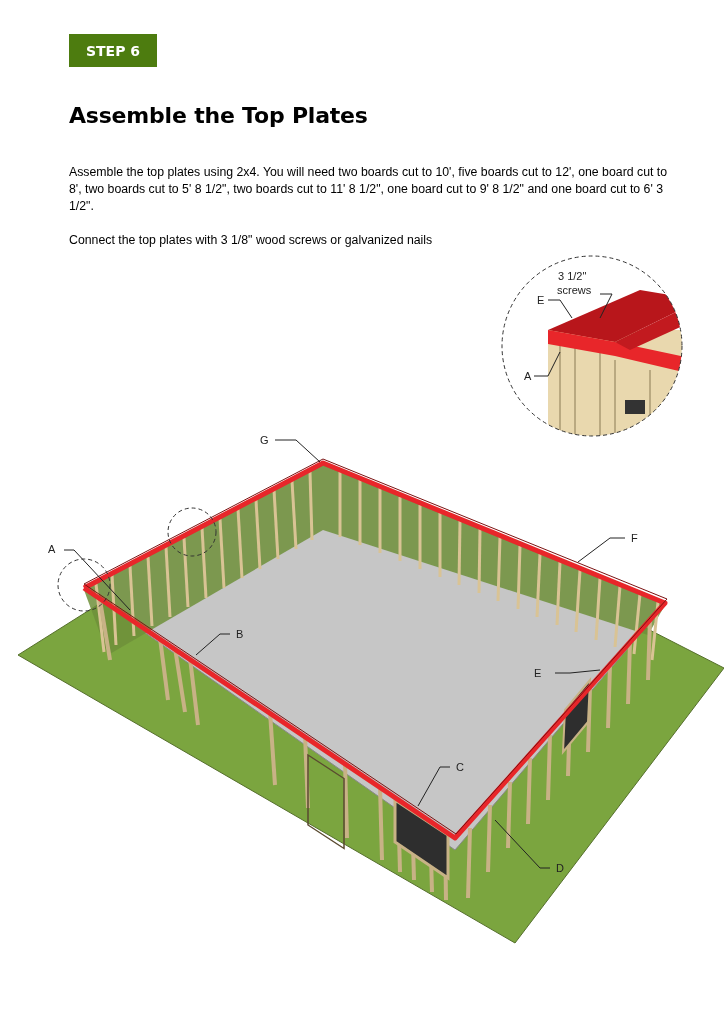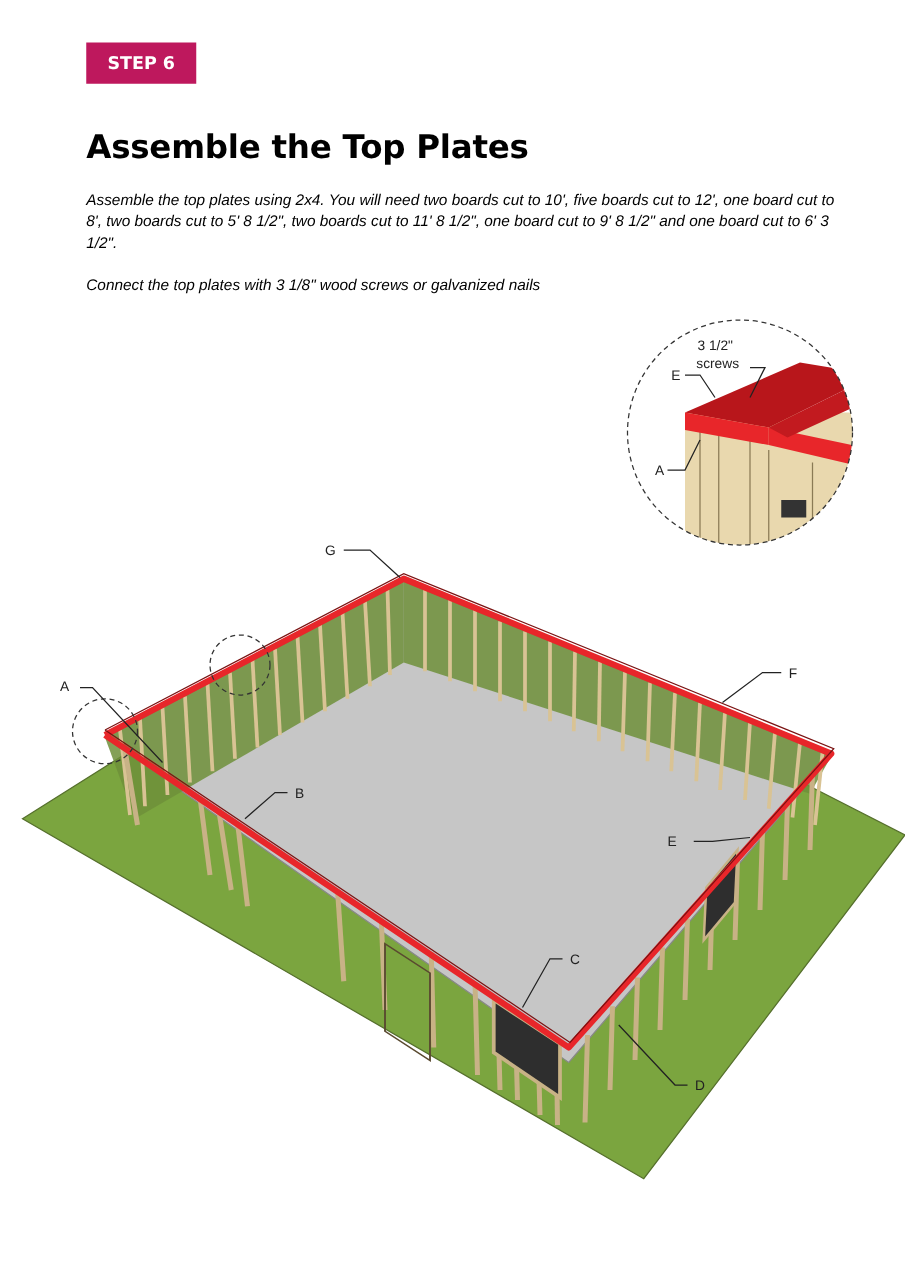--- a/index.html
+++ b/index.html
@@ -1,20 +1,20 @@
 <!DOCTYPE html>
 <html><head>
 <meta charset="utf-8">
 <style>
   html,body{margin:0;padding:0;background:#ffffff;}
   body{width:724px;height:1024px;position:relative;overflow:hidden;font-family:"Liberation Sans",sans-serif;color:#000;}
-  .step-badge{position:absolute;left:69px;top:34px;width:88px;height:33px;background:#be185d;color:#fff;font-weight:bold;font-size:14px;display:flex;align-items:center;justify-content:center;font-family:"DejaVu Sans",sans-serif;}
-  .title{position:absolute;left:69px;top:103px;font-size:26px;font-weight:bold;font-family:"DejaVu Sans",sans-serif;letter-spacing:-0.2px;}
+  .step-badge{position:absolute;left:69px;top:34px;width:88px;height:33px;background:#4d7c0f;color:#fff;font-weight:bold;font-size:14px;display:flex;align-items:center;justify-content:center;font-family:"DejaVu Sans",sans-serif;}
+  .title{position:absolute;left:69px;top:103px;font-size:22px;font-weight:bold;font-family:"DejaVu Sans",sans-serif;letter-spacing:-0.2px;}
   .body-text{position:absolute;left:69px;top:148px;width:610px;font-size:12.3px;line-height:17px;font-family:"Liberation Sans",sans-serif;}
-  .body-text p{margin:4px 0 17px 0;font-style:italic;}
+  .body-text p{margin:16px 0 17px 0;}
   svg.illus{position:absolute;left:0;top:0;}
   .lbl{font-family:"Liberation Sans",sans-serif;font-size:11px;fill:#222;}
 </style>
 </head>
 <body>
 
 <div class="step-badge">STEP 6</div>
 <div class="title">Assemble the Top Plates</div>
 <div class="body-text">
   <p>Assemble the top plates using 2x4. You will need two boards cut to 10', five boards cut to 12', one board cut to 8', two boards cut to 5' 8 1/2", two boards cut to 11' 8 1/2", one board cut to 9' 8 1/2" and one board cut to 6' 3 1/2".</p>

